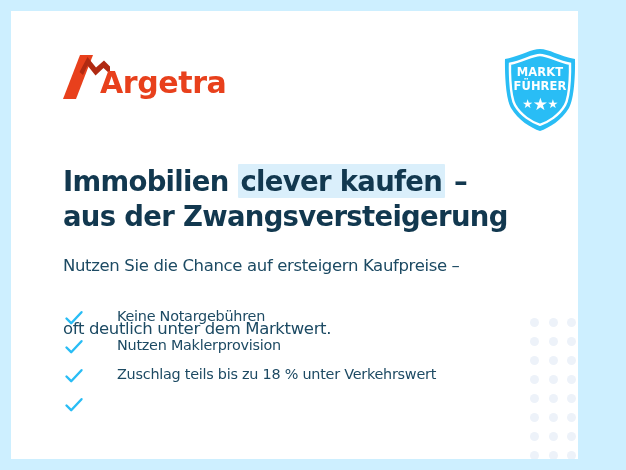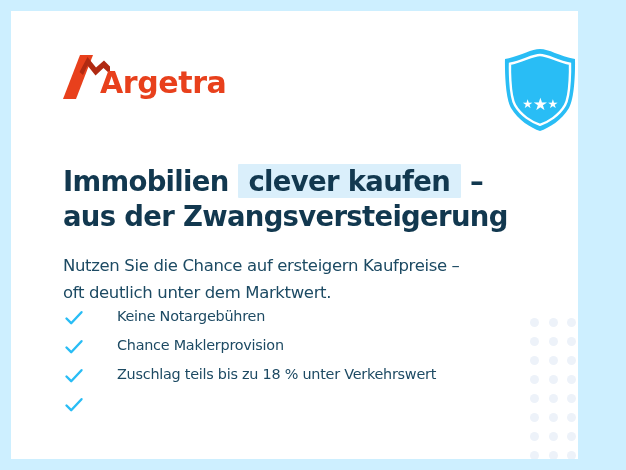--- a/index.html
+++ b/index.html
@@ -126,38 +126,38 @@
     width: 500px;
     font-family: "DejaVu Sans", sans-serif;
     font-weight: bold;
     font-size: 27.5px;
     line-height: 35px;
     color: #12384f;
     letter-spacing: -0.7px;
   }
   .headline .hl {
     background: #daeffb;
-    padding: 1px 11px;
+    padding: 1px 3px;
     border-radius: 1px;
   }
   .headline .line2 { display: block; }
 
   
   .sub {
     position: absolute;
     left: 52px;
     top: 224px;
     width: 520px;
     font-family: "DejaVu Sans", sans-serif;
     font-size: 16.5px;
     line-height: 27px;
     color: #1c4a63;
     letter-spacing: -0.35px;
   }
-  .sub .l2 { display: block; }
+  .sub .l2 { display: block; margin-top: 36px; }
 
   
   .bullets {
     position: absolute;
     left: 53px;
     top: 297px;
     width: 470px;
   }
   .bullet {
     display: flex;
@@ -237,20 +237,24 @@
         </svg>
       </span>
       <span class="logo-word">Argetra</span>
     </div>
 
     <div class="badge">
       <svg width="78" height="84" viewBox="0 0 78 84" xmlns="http://www.w3.org/2000/svg">
         <path d="M39 1 C30 1 20 8 4 11 C4 11 3 48 10 60 C17 72 30 80 39 83 C48 80 61 72 68 60 C75 48 74 11 74 11 C58 8 48 1 39 1 Z" fill="#29bdf5"></path>
         <path d="M39 7 C31 7 22.5 13.2 9 15.8 C9 15.8 8.2 47 14 57.2 C19.8 67.4 31 74.2 39 76.8 C47 74.2 58.2 67.4 64 57.2 C69.8 47 69 15.8 69 15.8 C55.5 13.2 47 7 39 7 Z" fill="none" stroke="#ffffff" stroke-width="2.4"></path>
       </svg>
+      <div class="badge-text">
+        <div>MARKT</div>
+        <div>FÜHRER</div>
+      </div>
       <div class="badge-stars">
         <span>★</span><span class="big">★</span><span>★</span>
       </div>
     </div>
 
     <h1 class="headline">
       <span>Immobilien </span><span class="hl">clever kaufen</span><span> –</span>
       <span class="line2">aus der Zwangsversteigerung</span>
     </h1>
 
@@ -267,21 +271,21 @@
             </svg>
         </span>
         <span class="bullet-label">Keine Notargebühren</span>
       </div>
       <div class="bullet">
         <span class="check">
           <svg width="20" height="20" viewBox="0 0 20 20" xmlns="http://www.w3.org/2000/svg">
               <path d="M2.5 10.5 L7.2 15.2 L17.5 4.2" fill="none" stroke="#29bdf5" stroke-width="2.4" stroke-linecap="round" stroke-linejoin="round"></path>
             </svg>
         </span>
-        <span class="bullet-label">Chance Maklerprovision</span>
+        <span class="bullet-label">Nutzen Maklerprovision</span>
       </div>
       <div class="bullet">
         <span class="check">
           <svg width="20" height="20" viewBox="0 0 20 20" xmlns="http://www.w3.org/2000/svg">
               <path d="M2.5 10.5 L7.2 15.2 L17.5 4.2" fill="none" stroke="#29bdf5" stroke-width="2.4" stroke-linecap="round" stroke-linejoin="round"></path>
             </svg>
         </span>
         <span class="bullet-label">Zuschlag teils bis zu 18 % unter Verkehrswert</span>
       </div>
       <div class="bullet">

